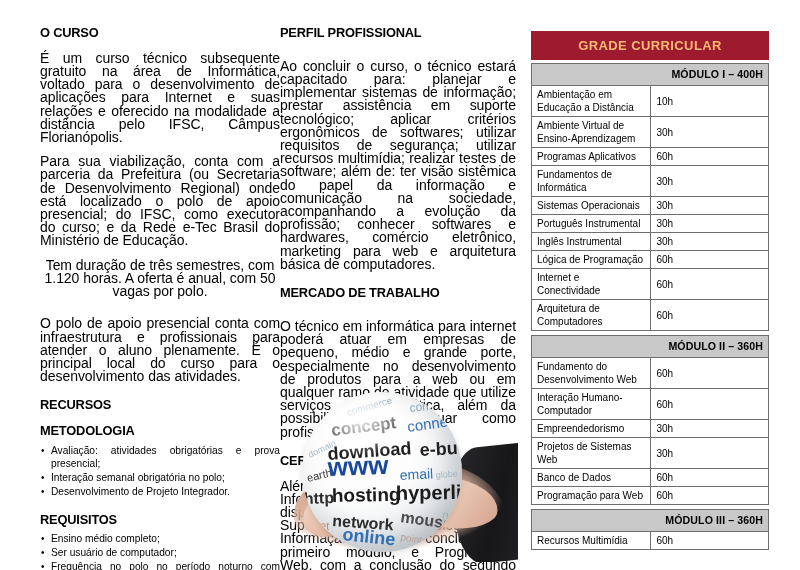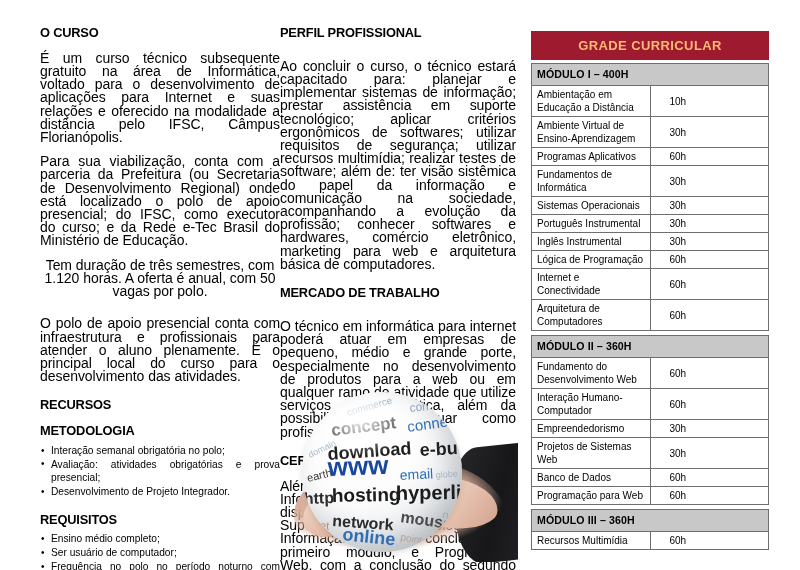--- a/index.html
+++ b/index.html
@@ -86,32 +86,33 @@
     padding: 2px 5px 2px 5px;
     height: 17.6px;
     line-height: 13px;
     border: 1px solid #6e6e6e;
     background: #ffffff;
     vertical-align: middle;
   }
   table.grade td.hours {
     width: 38px;
     text-align: left;
-    padding-left: 19px;
+    padding-left: 6px;
   }
   tr.module-row td {
     background: #c8c8c8;
     font-weight: bold;
     font-size: 10.6px;
     letter-spacing: 0.1px;
     height: 22px;
     border-left: 1px solid #6e6e6e;
     border-right: 1px solid #6e6e6e;
     border-top: 1px solid #6e6e6e;
     border-bottom: 1px solid #6e6e6e;
+    text-align: right;
   }
   tr.module-spacer td {
     border: none;
     background: #ffffff;
     height: 5px;
     padding: 0;
   }
 
   
   .globe-wrap {
@@ -185,22 +186,22 @@
     <h2 class="section-title">O CURSO</h2>
     <p class="body">É um curso técnico subsequente gratuito na área de Informática, voltado para o desenvolvimento de aplicações para Internet e suas relações e oferecido na modalidade a distância pelo IFSC,  Câmpus Florianópolis.</p>
     <p class="body">Para sua viabilização, conta com a parceria da Prefeitura (ou Secretaria de Desenvolvimento Regional) onde está localizado o polo de apoio presencial; do IFSC, como executor do curso; e da Rede e-Tec Brasil do Ministério de Educação.</p>
     <p class="body nojust">Tem duração de três semestres, com 1.120 horas. A oferta é anual, com 50 vagas por polo.</p>
     <p class="body last">O polo de apoio presencial conta com infraestrutura e profissionais para atender o aluno plenamente. É o principal local do curso para o desenvolvimento das atividades.</p>
 
     <h2 class="section-title">RECURSOS</h2>
 
     <h2 class="section-title tight">METODOLOGIA</h2>
     <ul class="bullets">
+      <li>Avaliação: atividades obrigatórias e prova presencial;</li>
       <li>Interação semanal obrigatória no polo;</li>
-      <li>Avaliação: atividades obrigatórias e prova presencial;</li>
       <li>Desenvolvimento de Projeto Integrador.</li>
     </ul>
 
     <h2 class="section-title tight">REQUISITOS</h2>
     <ul class="bullets">
       <li>Ensino médio completo;</li>
       <li>Ser usuário de computador;</li>
       <li>Frequência no polo no período noturno com obrigatoriamente mínima de uma vez por semana;</li>
       <li>Ser aprovado no processo seletivo.</li>
     </ul>

